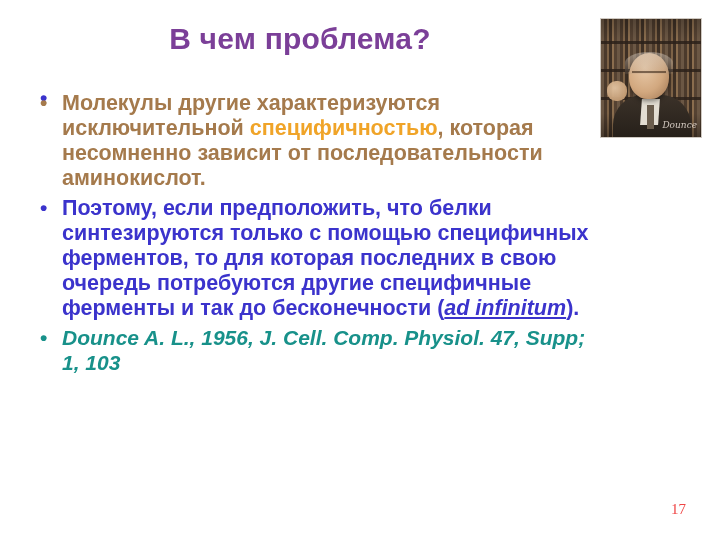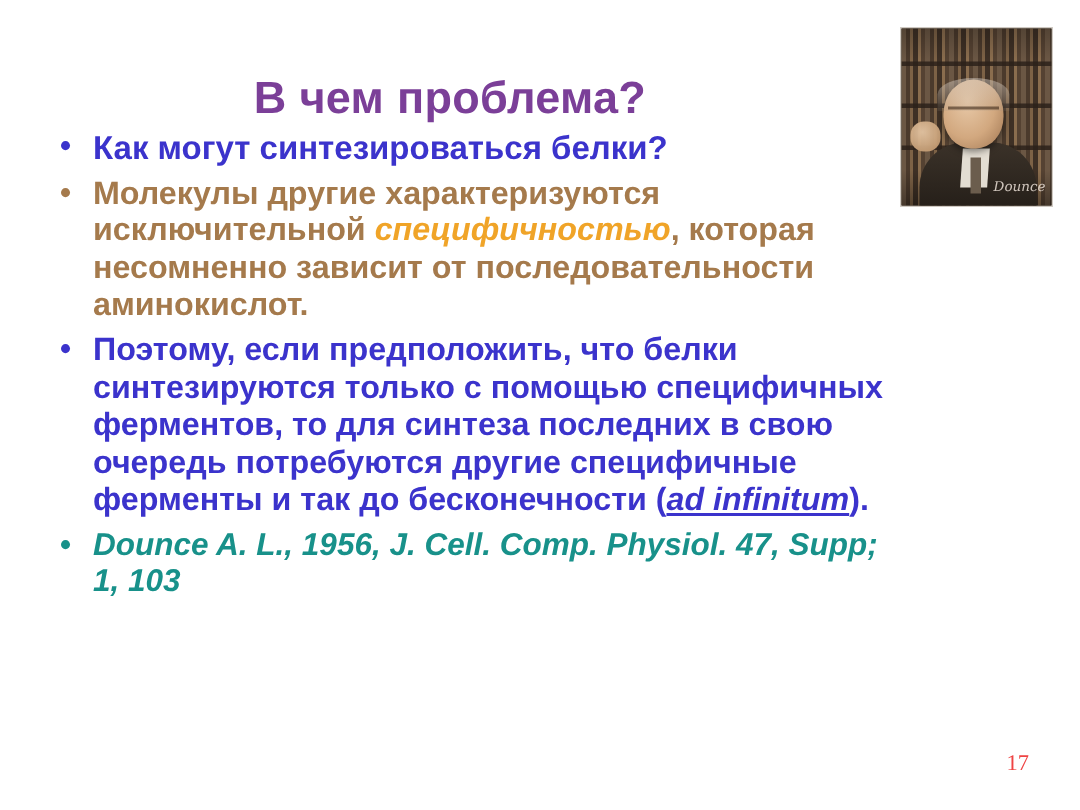--- a/index.html
+++ b/index.html
@@ -25,21 +25,20 @@
     position: absolute;
     left: 30px;
     top: 22px;
     width: 540px;
     text-align: center;
     font-size: 30px;
     font-weight: bold;
     color: #7B3F98;
     letter-spacing: 0.2px;
     line-height: 1.1;
-    margin-top: 27px;
   }
 
   
   #portrait {
     position: absolute;
     left: 600px;
     top: 18px;
     width: 100px;
     height: 118px;
     border: 1px solid #cfc9c2;
@@ -173,21 +172,20 @@
   .b1 .dot { color: #3B33CC; }
   .b2 { color: #A57A4C; font-size: 21.5px; margin-bottom: 5px; }
   .b2 .dot { color: #A57A4C; }
   .b3 { color: #3B33CC; font-size: 21.5px; margin-bottom: 6px; }
   .b3 .dot { color: #3B33CC; }
   .b4 { color: #18918A; font-size: 21px; font-style: italic; }
   .b4 .dot { color: #18918A; font-style: normal; }
 
   .hl-orange {
     color: #F0A428;
-    font-style: italic;
   }
   .ital { font-style: italic; text-decoration: underline; }
 
   
   #page-number {
     position: absolute;
     right: 34px;
     bottom: 22px;
     font-size: 15px;
     color: #ef4444;
@@ -213,31 +211,30 @@
     <div class="hair"></div>
     <div class="glasses"></div>
     <div class="hand"></div>
     <div class="signature">Dounce</div>
   </div>
 
   <div id="body">
 
     <div class="bullet b1">
       <span class="dot">•</span>
-      <span>Как могут синтезироваться белки?</span>
     </div>
 
     <div class="bullet b2">
       <span class="dot">•</span>
       <span>Молекулы другие характеризуются исключительной </span><span class="hl-orange">специфичностью</span><span>, которая несомненно зависит от последовательности аминокислот.</span>
     </div>
 
     <div class="bullet b3">
       <span class="dot">•</span>
-      <span>Поэтому, если предположить, что белки синтезируются  только с помощью специфичных ферментов, то для синтеза последних в свою очередь потребуются другие специфичные ферменты и так до бесконечности (</span><span class="ital">ad infinitum</span><span>).</span>
+      <span>Поэтому, если предположить, что белки синтезируются  только с помощью специфичных ферментов, то для которая последних в свою очередь потребуются другие специфичные ферменты и так до бесконечности (</span><span class="ital">ad infinitum</span><span>).</span>
     </div>
 
     <div class="bullet b4">
       <span class="dot">•</span>
       <span>Dounce A. L., 1956, J. Cell. Comp. Physiol. 47, Supp; 1, 103</span>
     </div>
 
   </div>
 
   <div id="page-number">17</div>

